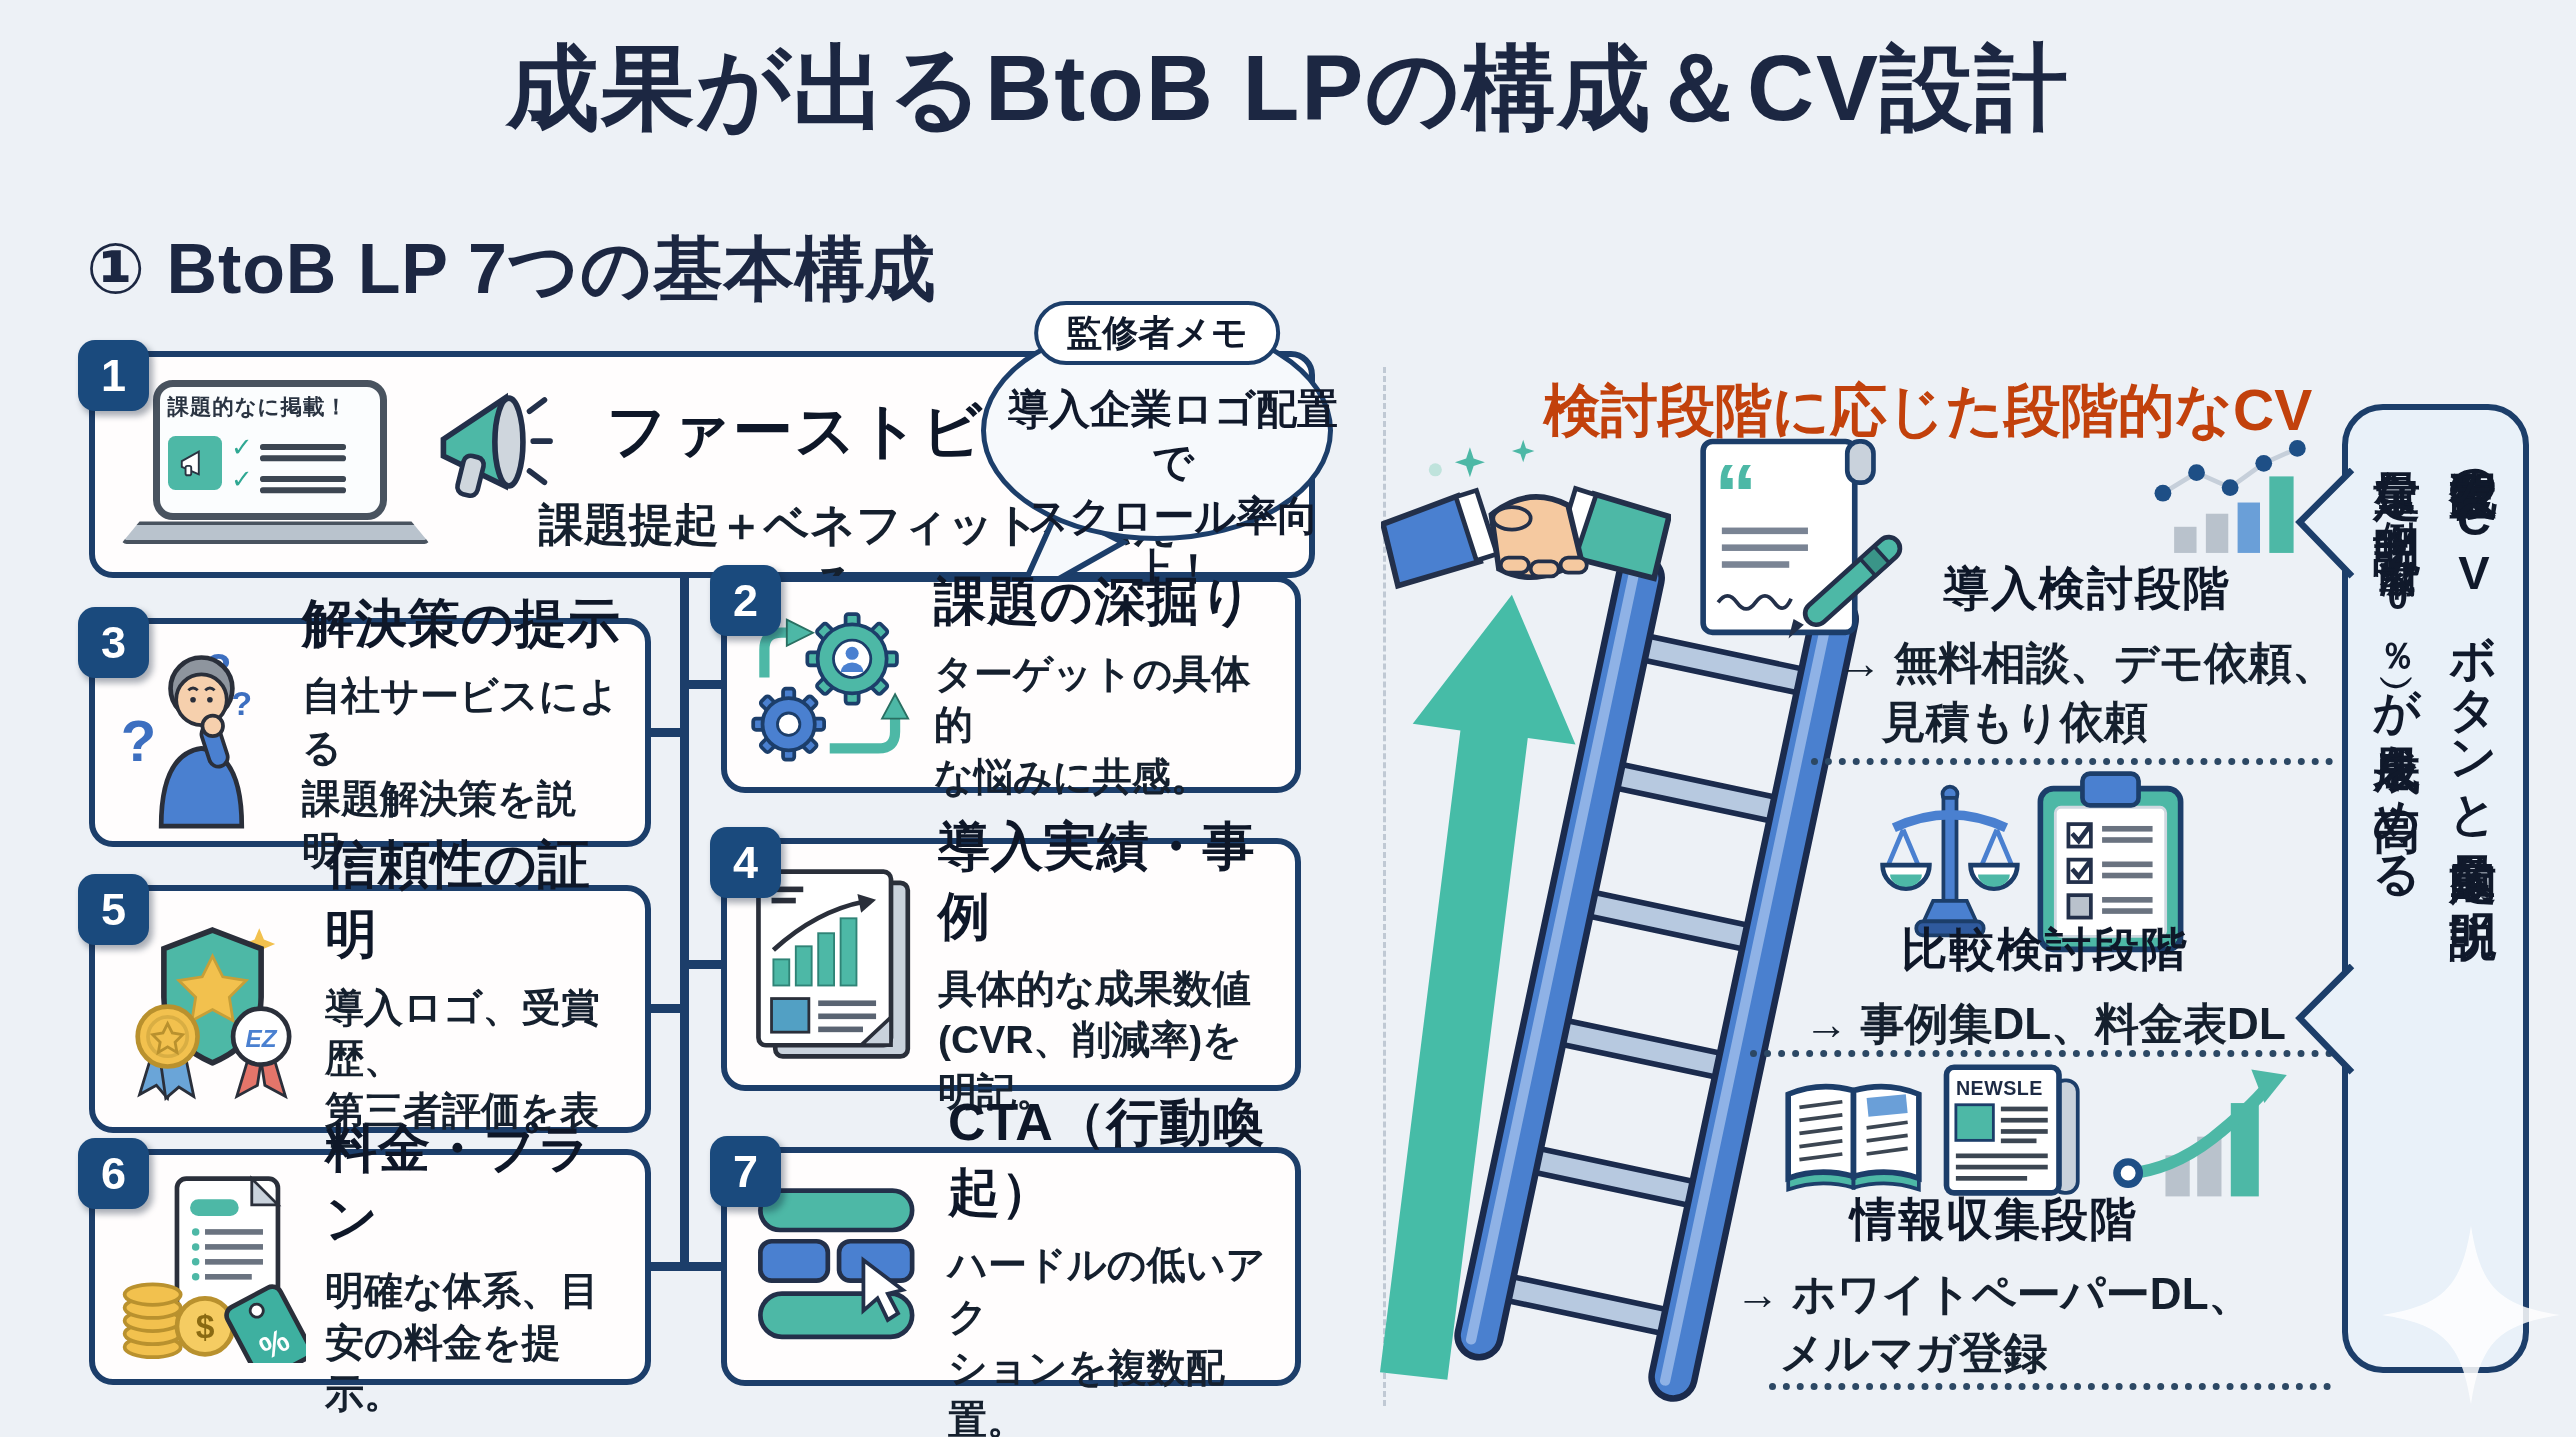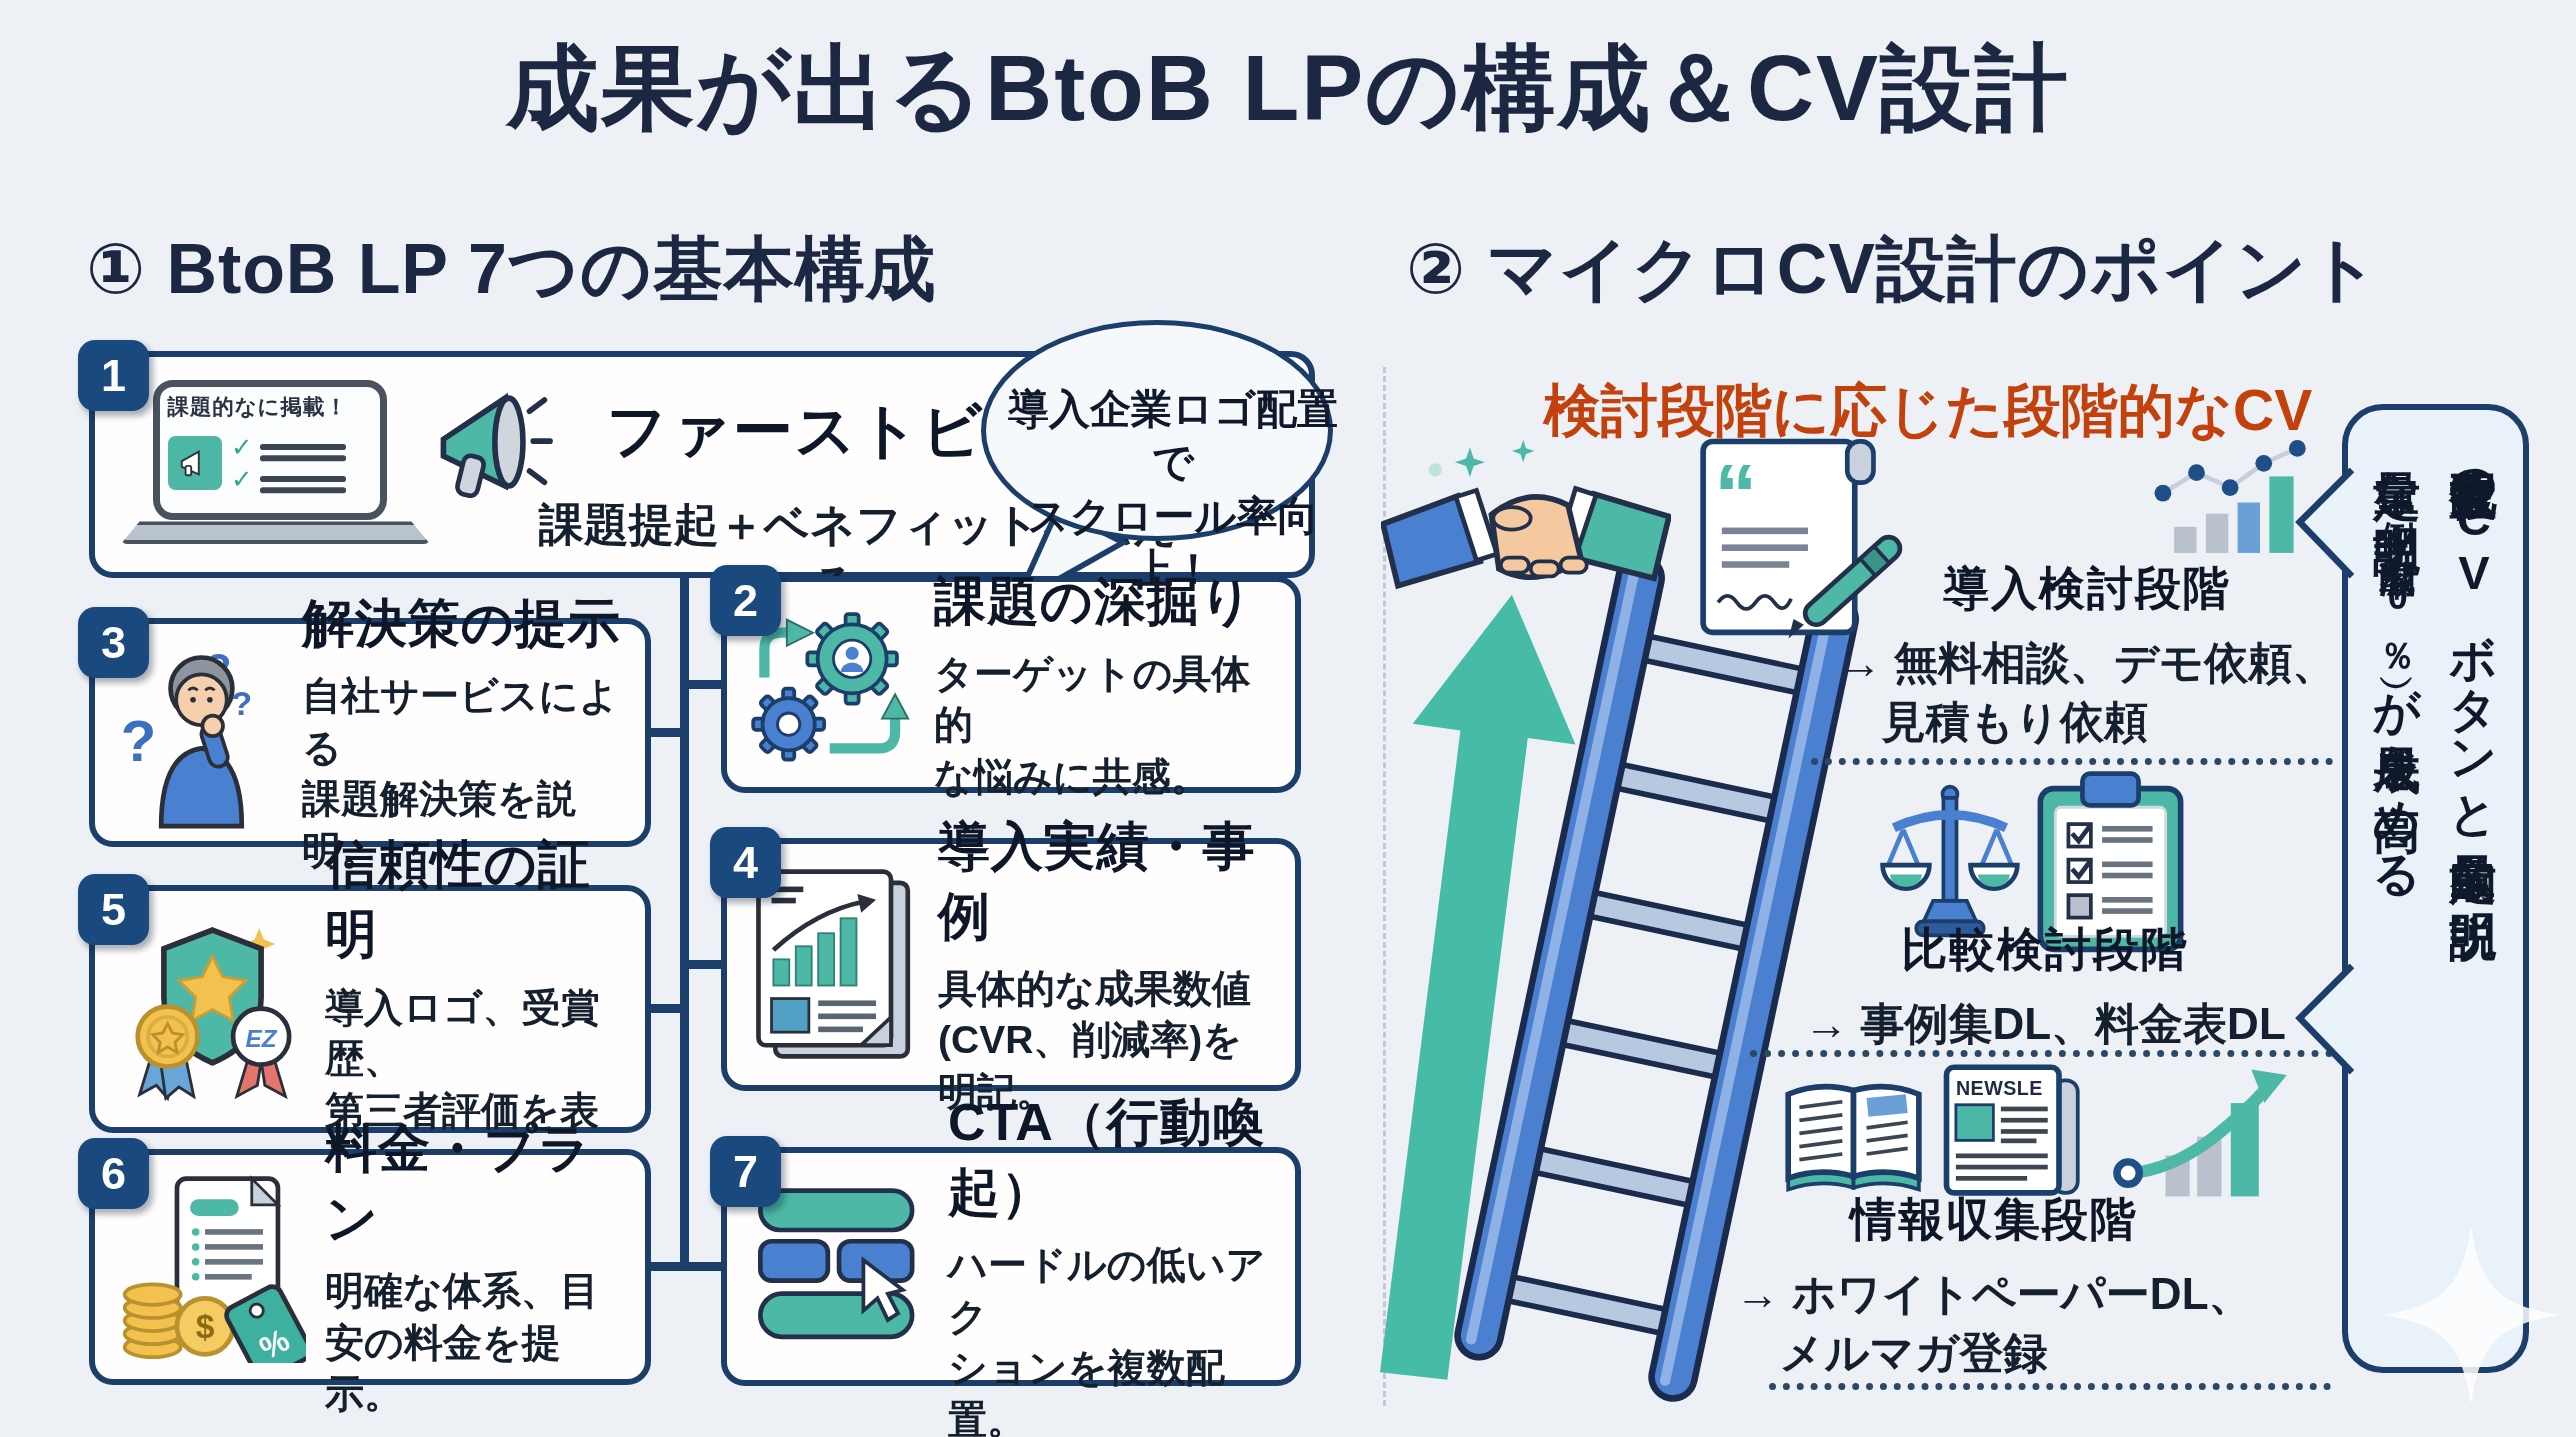--- a/index.html
+++ b/index.html
@@ -91,21 +91,20 @@
   .chev{position:absolute;z-index:4;}
   .icon{position:absolute;z-index:2;}
 </style>
 </head>
 <body>
 
 <div id="canvas">
 
   <div class="abs main-title">成果が出るBtoB LPの構成＆CV設計</div>
   <div class="abs sec-heading" style="left:86px;top:223px;">① BtoB LP 7つの基本構成</div>
-  <div class="abs sec-heading" style="left:1406px;top:223px;">② マイクロCV設計のポイント</div>
   <div class="abs sub-heading">検討段階に応じた段階的なCV</div>
 
   <div class="conn" style="left:680px;top:575px;width:9.4px;height:696px;"></div>
   <div class="conn" style="left:651px;top:728px;width:38px;height:9.4px;"></div>
   <div class="conn" style="left:651px;top:1004px;width:38px;height:9.4px;"></div>
   <div class="conn" style="left:651px;top:1262px;width:80px;height:9.4px;"></div>
   <div class="conn" style="left:680px;top:680px;width:51px;height:9.4px;"></div>
   <div class="conn" style="left:680px;top:960px;width:51px;height:9.4px;"></div>
 
   <div class="box" style="left:89px;top:351px;width:1226px;height:227px;">
@@ -143,20 +142,21 @@
     <div class="b1text">
       <div class="b1title">ファーストビュー</div>
       <div class="b1desc">課題提起＋ベネフィットを伝える。</div>
     </div>
   </div>
 
   <svg class="abs memo-tail" width="122" height="103" viewBox="0 0 130 110">
     <polygon points="10,105 55,5 125,40" fill="#f6f9fc" stroke="#1c3e6a" stroke-width="6"></polygon>
   </svg>
   <div class="abs memo">
+    <div class="memo-pill">監修者メモ</div>
     <div class="memo-body">導入企業ロゴ配置で
 スクロール率向上！</div>
   </div>
 
   <div class="box" style="left:89px;top:618px;width:562px;height:229px;">
     <div class="badge">3</div>
     <div class="box-inner">
       <svg width="164" height="197" viewBox="0 0 175 210">
         <text x="2" y="135" font-size="62" font-weight="bold" fill="#3d6fc0">?</text>
         <text x="92" y="52" font-size="46" font-weight="bold" fill="#3d6fc0">?</text>

